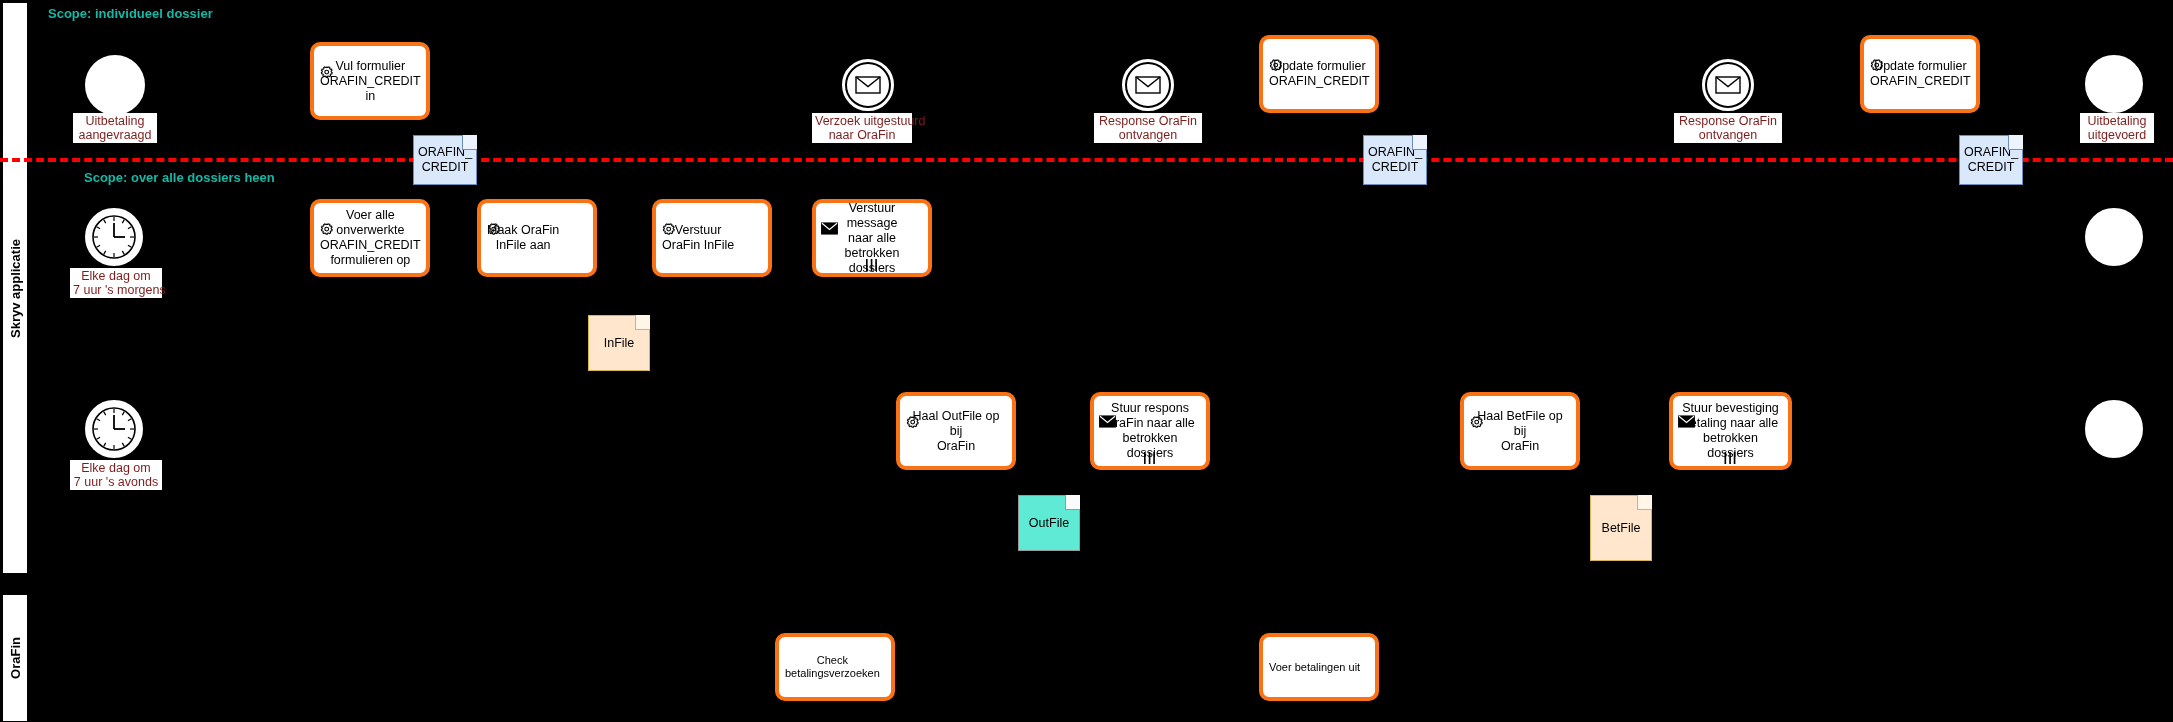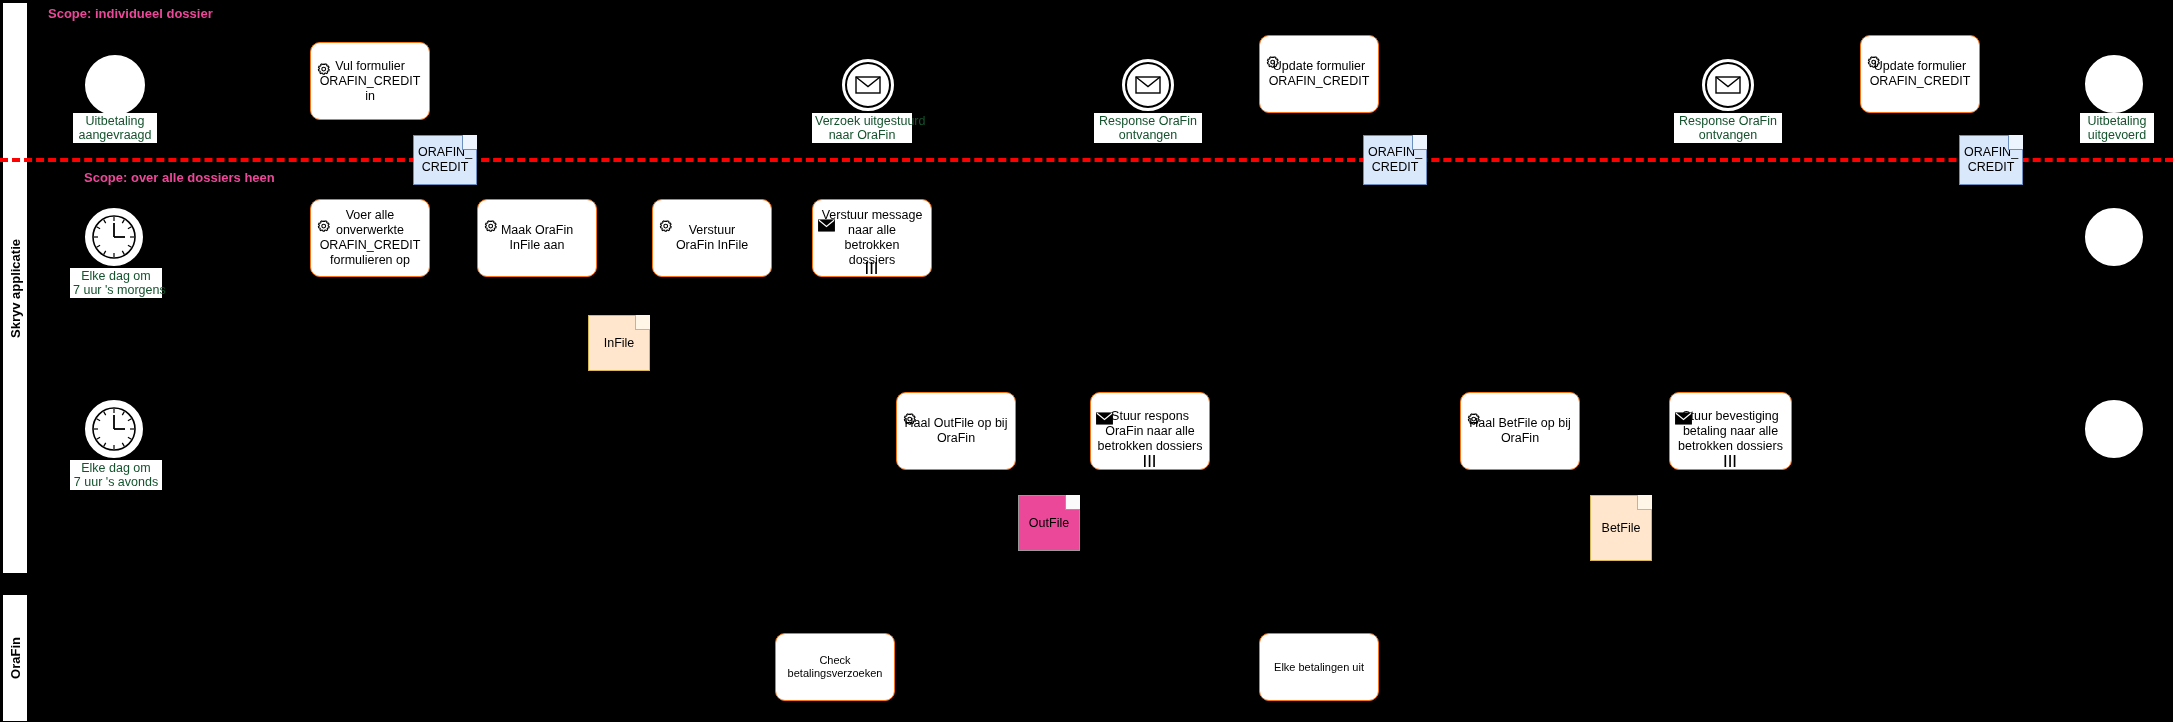--- a/index.html
+++ b/index.html
@@ -14,45 +14,45 @@
   .lane-header span{
     writing-mode:vertical-rl;transform:rotate(180deg);
     font-weight:bold;font-size:13px;color:#000;letter-spacing:0px;white-space:nowrap;
   }
 
   
   .scope-divider{
     position:absolute;left:0;height:0;border-top:4px dashed #ff0000;
   }
   .scope-label{
-    position:absolute;color:#ec4899;font-weight:bold;font-size:13px;white-space:nowrap;
+    position:absolute;color:#14b8a6;font-weight:bold;font-size:13px;white-space:nowrap;
   }
 
   
   .event{position:absolute;border-radius:50%;background:#fff;box-sizing:border-box;}
   .event.start{border:2px solid #fff;}
   .event.plain{border:2px solid #fff;}
   .event.intermediate{border:2px solid #000;background:#fff;}
   .event.intermediate::after{
     content:"";position:absolute;left:3px;top:3px;right:3px;bottom:3px;
     border:2px solid #000;border-radius:50%;
   }
   .ev-icon{position:absolute;left:0;top:0;right:0;bottom:0;display:flex;align-items:center;justify-content:center;z-index:2;}
   .ev-icon svg{display:block;}
 
   
   .ev-label{
-    position:absolute;background:#ffffff;color:#14532d;font-size:12.5px;line-height:14px;
+    position:absolute;background:#ffffff;color:#7f1d1d;font-size:12.5px;line-height:14px;
     text-align:center;padding:1px 3px;white-space:pre;box-sizing:border-box;
   }
 
   
   .task{
-    position:absolute;background:#ffffff;border:1px solid #f97316;border-radius:10px;
-    box-sizing:border-box;display:flex;align-items:center;justify-content:center;
+    position:absolute;background:#ffffff;border:4px solid #f97316;border-radius:10px;
+    box-sizing:border-box;display:flex;align-items:center;justify-content:flex-start;
     text-align:center;font-size:12.5px;line-height:15px;color:#000;padding:4px 6px;
     white-space:pre-line;
   }
   .task.small{font-size:11px;line-height:13px;}
   .task .t-icon{position:absolute;left:5px;top:4px;width:16px;height:16px;}
   .task .t-icon svg{display:block;}
   .task .mi{
     position:absolute;bottom:4px;left:0;right:0;text-align:center;
     font-size:13px;line-height:10px;letter-spacing:1px;color:#000;font-weight:bold;
   }
@@ -64,21 +64,21 @@
     display:flex;align-items:center;justify-content:center;white-space:pre-line;
     padding:2px;
   }
   .dataobj .fold{
     position:absolute;right:-1px;top:-1px;width:14px;height:14px;
     background:#fff;border-left:1px solid #6c8ebf;border-bottom:1px solid #6c8ebf;
   }
   .dataobj.blue .fold{background:#eef4fd;}
   .dataobj.orange{border-color:#d6b656;background:#ffe6cc;}
   .dataobj.orange .fold{background:#fff6e8;border-left-color:#d6b656;border-bottom-color:#d6b656;}
-  .dataobj.grey{border-color:#999999;background:#ec4899;}
+  .dataobj.grey{border-color:#999999;background:#5eead4;}
   .dataobj.grey .fold{background:#fbfbfb;border-left-color:#999;border-bottom-color:#999;}
 </style>
 </head>
 <body>
 
 <div id="canvas">
 
   <div class="lane-header" style="left:2px;top:2px;width:24px;height:570px;">
     <span>Skryv applicatie</span>
   </div>
@@ -345,16 +345,16 @@
     <span class="fold"></span>
     <span>BetFile</span>
   </div>
 
   <div class="task small" style="left:775px;top:633px;width:120px;height:68px;">
     <span>Check
 betalingsverzoeken</span>
   </div>
 
   <div class="task small" style="left:1259px;top:633px;width:120px;height:68px;">
-    <span>Elke betalingen uit</span>
+    <span>Voer betalingen uit</span>
   </div>
 
 </div>
 
 </body></html>

